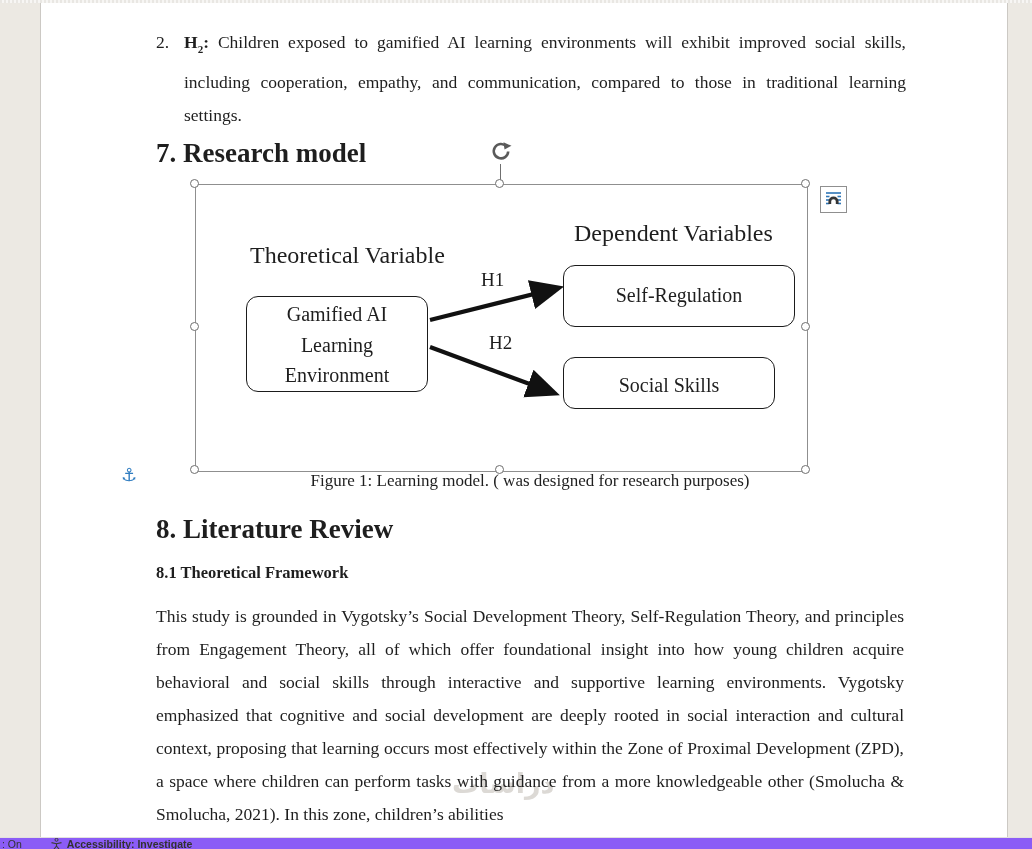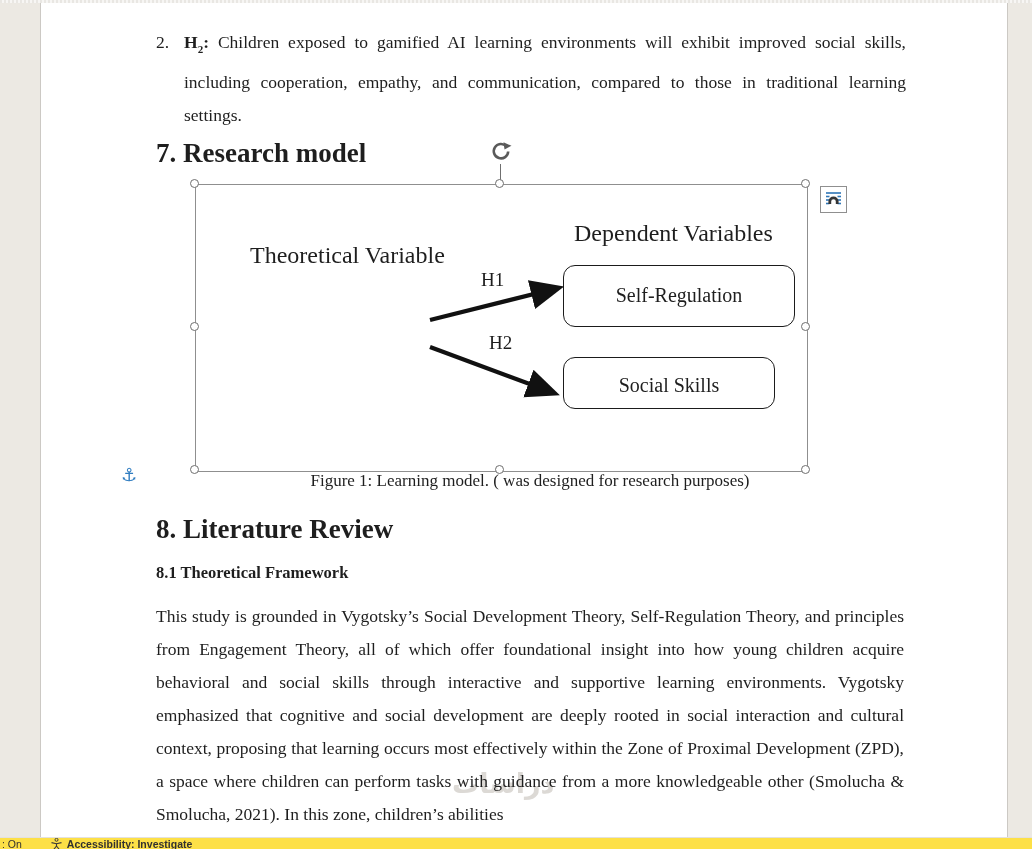--- a/index.html
+++ b/index.html
@@ -72,21 +72,21 @@
     text-align:justify;z-index:3;}
   
   .watermark{
     left:452px;top:768px;width:140px;z-index:2;
     font-family:"DejaVu Sans",sans-serif;font-size:27px;font-weight:bold;
     color:#dcd9d5;text-shadow:0 1px 0 #ffffff;letter-spacing:2px;text-align:left;
   }
   
   .status-bar{
     position:absolute;left:0;top:837px;width:1032px;height:12px;
-    background:#fde047;border-top:1px solid #e3e1df;z-index:7;
+    background:#8b5cf6;border-top:1px solid #e3e1df;z-index:7;
     display:flex;align-items:flex-start;
     font-family:"Liberation Sans","DejaVu Sans",sans-serif;
     font-size:10.5px;color:#323130;line-height:12px;
   }
   .sb-on{margin-left:2px;}
   .sb-acc-icon{margin-left:28px;width:13px;height:12px;}
   .sb-acc-label{margin-left:4px;font-weight:600;}
 </style>
 </head>
 <body>
@@ -132,20 +132,25 @@
       <line x1="13.5" y1="10" x2="17" y2="10" stroke="#2e75b6" stroke-width="1.6"></line>
       <line x1="2" y1="13.5" x2="5.5" y2="13.5" stroke="#2e75b6" stroke-width="1.6"></line>
       <line x1="13.5" y1="13.5" x2="17" y2="13.5" stroke="#2e75b6" stroke-width="1.6"></line>
       <path d="M5.8 14 L5.8 11.5 A 3.7 3.7 0 0 1 13.2 11.5 L13.2 14" fill="none" stroke="#353535" stroke-width="2.8"></path>
     </svg>
   </div>
 
   <div class="abs diag-label iv-label">Theoretical Variable</div>
   <div class="abs diag-label dv-label">Dependent Variables</div>
 
+  <div class="abs shape-box iv-box">
+    <div>Gamified AI</div>
+    <div>Learning</div>
+    <div>Environment</div>
+  </div>
   <div class="abs shape-box dv-box1">Self-Regulation</div>
   <div class="abs shape-box dv-box2">Social Skills</div>
 
   <div class="abs hlab h1lab">H1</div>
   <div class="abs hlab h2lab">H2</div>
 
   <svg class="abs arrows" width="150" height="132" viewBox="0 0 150 132">
     <defs>
       <marker id="ah" markerWidth="9" markerHeight="9" refX="6.5" refY="3.5" orient="auto">
         <path d="M0,0 L8,3.5 L0,7 z" fill="#111"></path>

